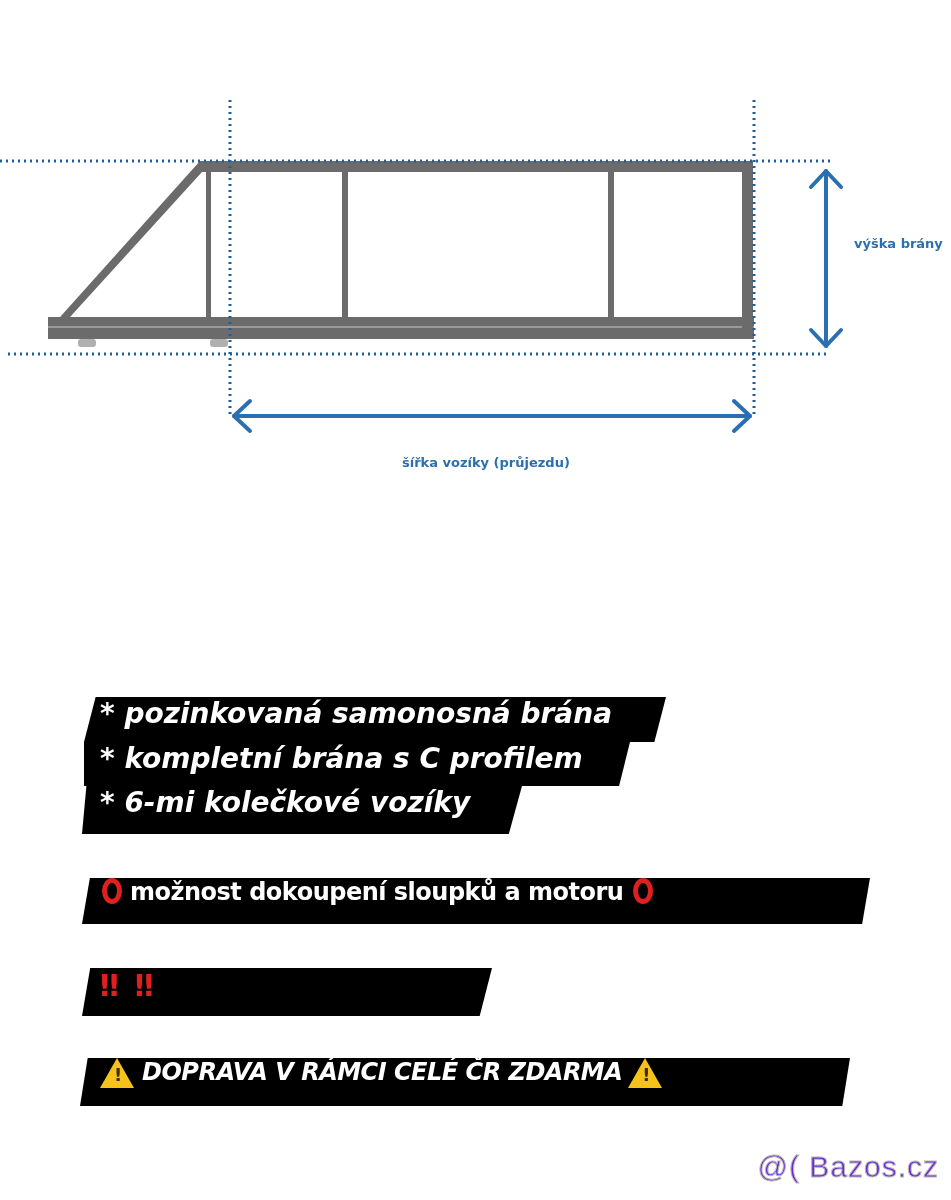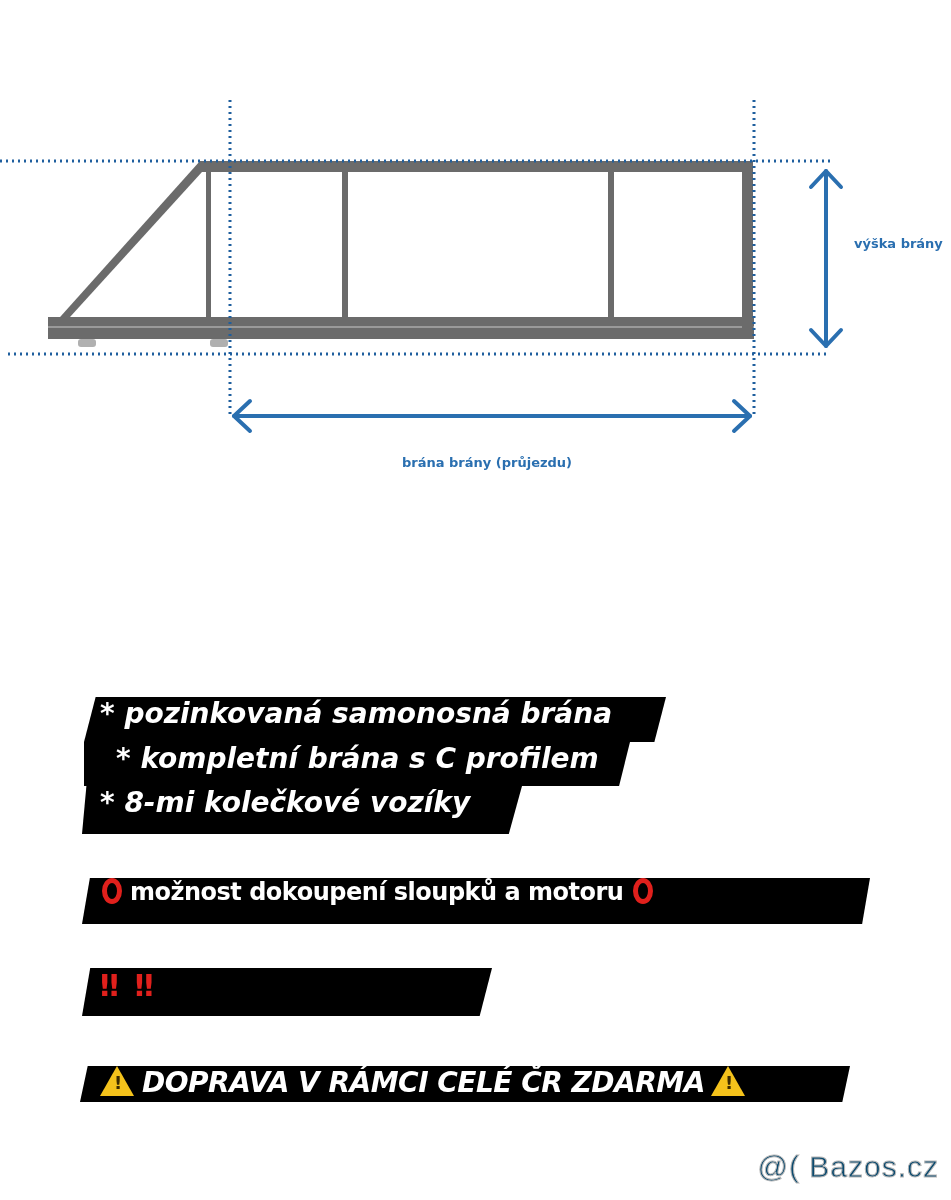--- a/index.html
+++ b/index.html
@@ -5,36 +5,36 @@
     html, body { margin: 0; padding: 0; background: #ffffff; }
     body { width: 951px; height: 1200px; position: relative; overflow: hidden; font-family: "DejaVu Sans", sans-serif; }
     .diagram { position: absolute; left: 0; top: 0; width: 951px; height: 520px; text-align: right; }
     .diagram svg { position: absolute; left: 0; top: 0; }
     .dim-label { position: absolute; color: #2a6fb0; font-family: "DejaVu Sans", sans-serif; font-weight: bold; font-size: 13px; white-space: nowrap; }
     .label-height { left: 854px; top: 236px; }
     .label-width { left: 402px; top: 455px; }
 
     .banner { position: absolute; background: #000; color: #fff; font-family: "DejaVu Sans", sans-serif; font-weight: bold; font-style: italic; white-space: nowrap; display: flex; align-items: flex-start; }
     .b1 { left: 84px; top: 697px; width: 582px; height: 45px; clip-path: polygon(2% 0, 100% 0, 98% 100%, 0 100%); font-size: 28px; padding-left: 16px; box-sizing: border-box; }
-    .b2 { left: 84px; top: 742px; width: 546px; height: 44px; clip-path: polygon(0 0, 100% 0, 98% 100%, 0 100%); font-size: 28px; padding-left: 32px; box-sizing: border-box; }
+    .b2 { left: 84px; top: 742px; width: 546px; height: 44px; clip-path: polygon(0 0, 100% 0, 98% 100%, 0 100%); font-size: 28px; padding-left: 16px; box-sizing: border-box; }
     .b3 { left: 82px; top: 786px; width: 440px; height: 48px; clip-path: polygon(1% 0, 100% 0, 97% 100%, 0 100%); font-size: 28px; padding-left: 18px; box-sizing: border-box; }
 
     .b4 { left: 82px; top: 878px; width: 788px; height: 46px; clip-path: polygon(1% 0, 100% 0, 99% 100%, 0 100%); font-size: 24px; padding-left: 20px; box-sizing: border-box; font-style: normal; letter-spacing: -0.5px; }
     .b5 { left: 82px; top: 968px; width: 410px; height: 48px; clip-path: polygon(2% 0, 100% 0, 97% 100%, 0 100%); font-size: 28px; padding-left: 18px; box-sizing: border-box; font-style: normal; }
-    .b6 { left: 80px; top: 1058px; width: 770px; height: 36px; clip-path: polygon(1% 0, 100% 0, 99% 100%, 0 100%); font-size: 28px; padding-left: 20px; box-sizing: border-box; font-style: italic; letter-spacing: -0.5px; margin-top: 8px; }
+    .b6 { left: 80px; top: 1058px; width: 770px; height: 48px; clip-path: polygon(1% 0, 100% 0, 99% 100%, 0 100%); font-size: 24px; padding-left: 20px; box-sizing: border-box; font-style: italic; letter-spacing: -0.5px; }
 
     .ring { display: inline-block; width: 20px; height: 26px; border: 5px solid #e0201c; border-radius: 50%; margin: 0 8px 0 0; box-sizing: border-box; vertical-align: middle; flex: none; }
     .ring.end { margin: 0 0 0 10px; }
     .bang { color: #e0201c; font-style: normal; font-size: 30px; margin-right: 10px; letter-spacing: -6px; flex: none; }
     .bang.end { margin: 0 0 0 12px; }
     .warn { display: inline-block; width: 0; height: 0; border-left: 17px solid transparent; border-right: 17px solid transparent; border-bottom: 30px solid #f4c21b; position: relative; margin-right: 8px; flex: none; }
     .warn::after { content: "!"; position: absolute; left: -3px; top: 6px; color: #3a2a00; font-size: 18px; font-weight: bold; font-style: normal; font-family: "DejaVu Sans", sans-serif; }
     .warn.end { margin: 0 0 0 6px; }
 
-    .watermark { position: absolute; right: 12px; top: 1150px; font-family: "Liberation Sans", sans-serif; font-size: 30px; color: #0c4a6e; -webkit-text-stroke: 1px #b9b9b9; letter-spacing: 1px; white-space: nowrap; }
+    .watermark { position: absolute; right: 12px; top: 1150px; font-family: "Liberation Sans", sans-serif; font-size: 30px; color: #6d28d9; -webkit-text-stroke: 1px #b9b9b9; letter-spacing: 1px; white-space: nowrap; }
   </style>
 </head>
 <body>
 
 <div class="diagram">
   <svg width="951" height="520" viewBox="0 0 951 520">
 
     <g fill="#6b6b6b">
 
       <rect x="200" y="161" width="552" height="11"></rect>
@@ -67,31 +67,31 @@
       <polyline points="811,330 826,346 841,330"></polyline>
     </g>
 
     <g stroke="#2a6fb0" stroke-width="4" fill="none" stroke-linecap="round" stroke-linejoin="round">
       <line x1="234" y1="416" x2="750" y2="416"></line>
       <polyline points="250,401 234,416 250,431"></polyline>
       <polyline points="734,401 750,416 734,431"></polyline>
     </g>
   </svg>
   <div class="dim-label label-height">výška brány</div>
-  <div class="dim-label label-width">brána brány (průjezdu)</div>
+  <div class="dim-label label-width">šířka vozíky (průjezdu)</div>
 </div>
 
 <div class="banner b1">
   <span>* pozinkovaná samonosná brána</span>
 </div>
 <div class="banner b2">
   <span>* kompletní brána s C profilem</span>
 </div>
 <div class="banner b3">
-  <span>* 8-mi kolečkové vozíky</span>
+  <span>* 6-mi kolečkové vozíky</span>
 </div>
 
 <div class="banner b4">
   <span class="ring"></span>
   <span>možnost dokoupení sloupků a motoru</span>
   <span class="ring end"></span>
 </div>
 
 <div class="banner b5">
   <span class="bang">‼</span>

